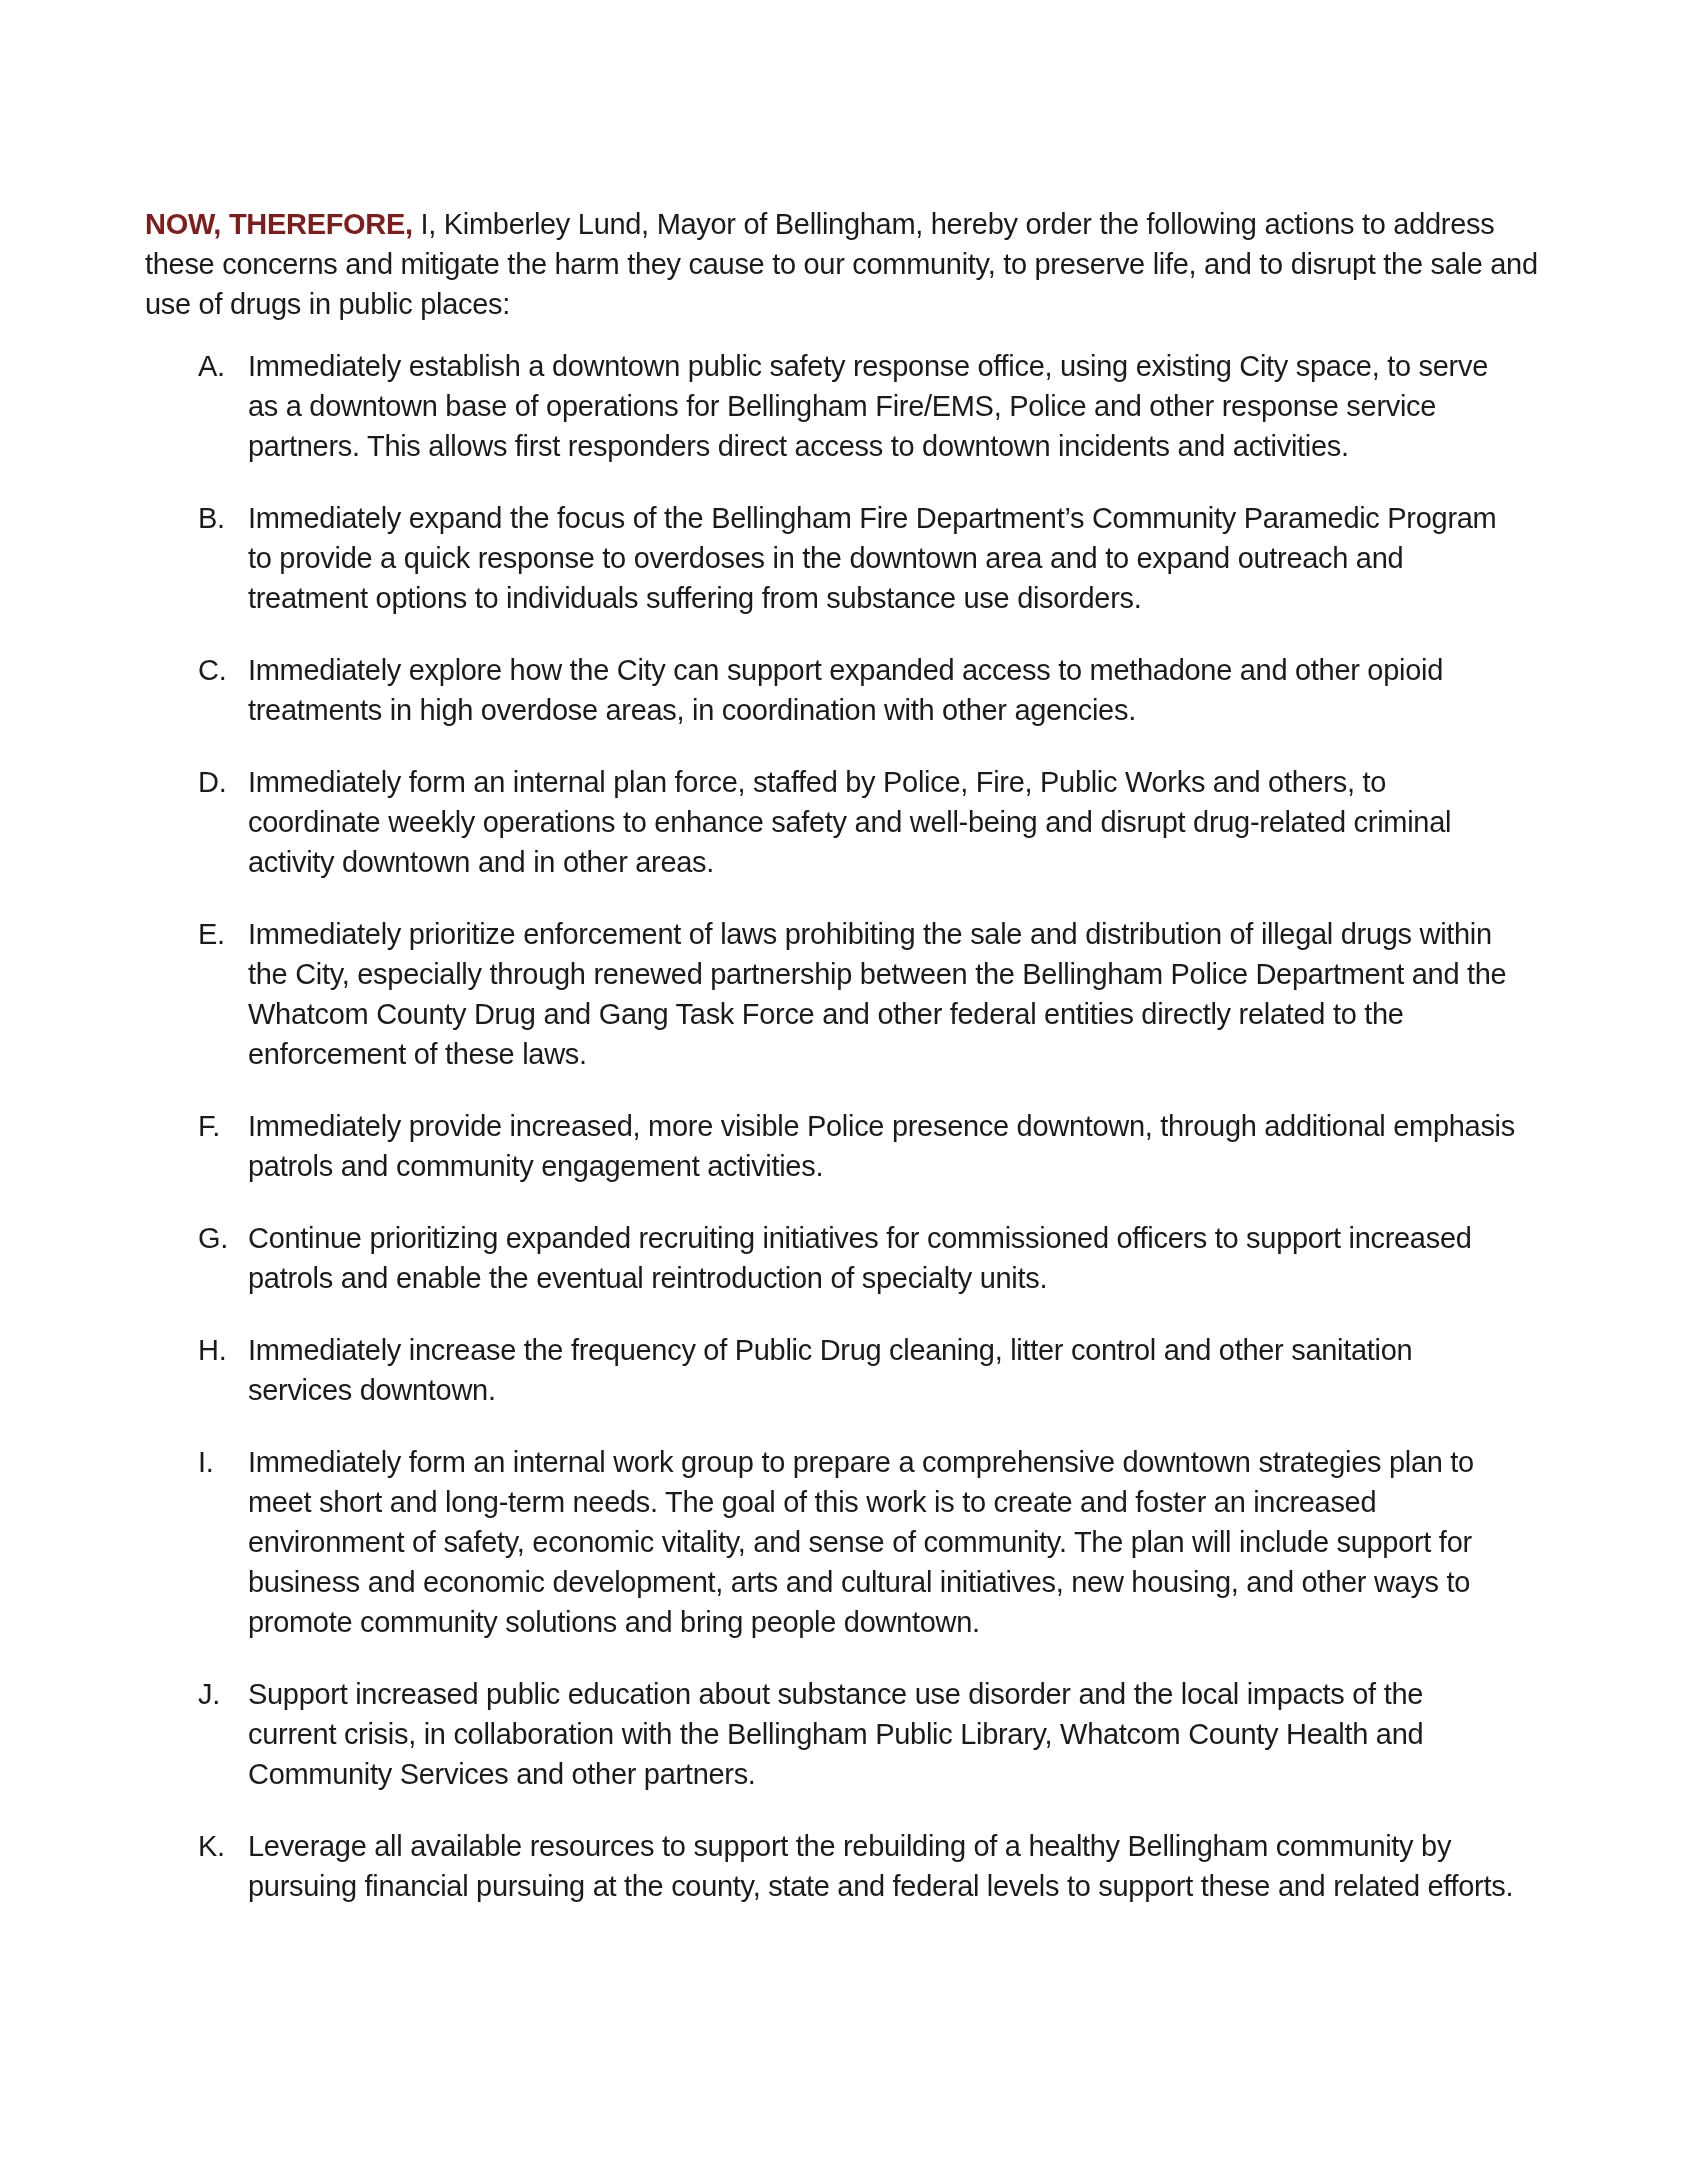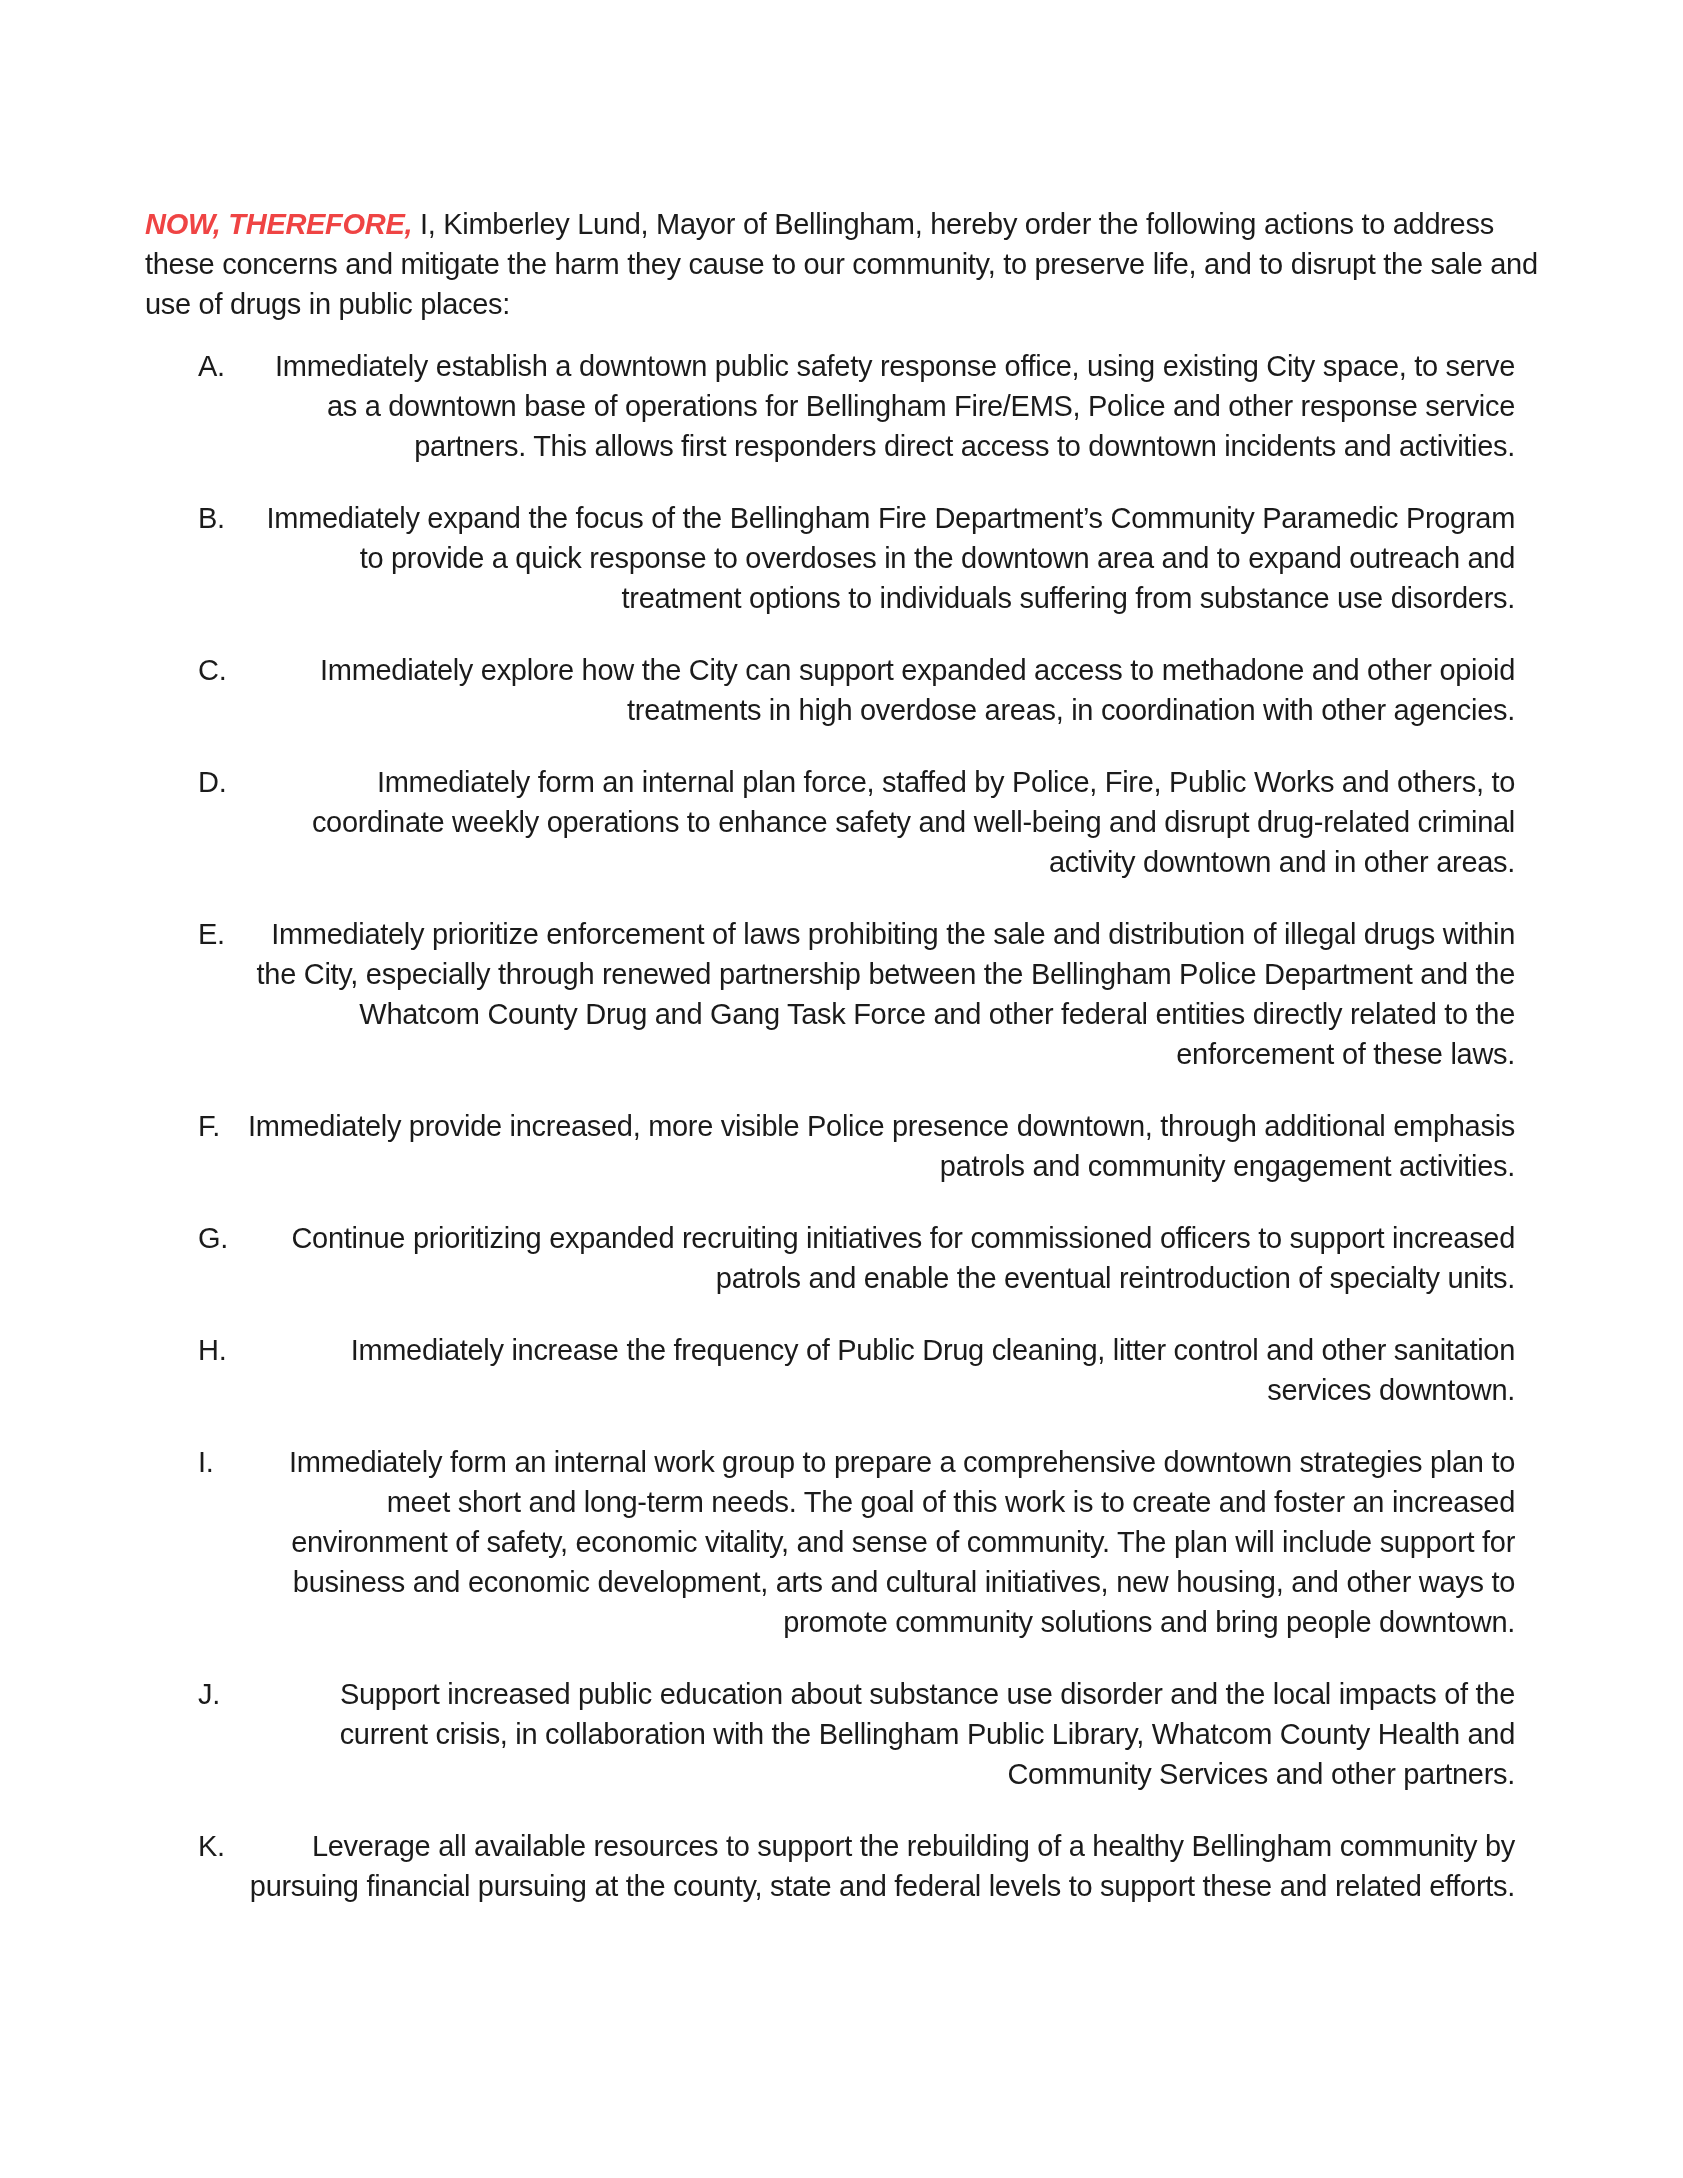--- a/index.html
+++ b/index.html
@@ -25,41 +25,39 @@
     letter-spacing: -0.3px;
     color: #1b1b1b;
     -webkit-font-smoothing: antialiased;
   }
   .intro {
     margin: 0 0 22px 0;
     text-align: left;
   }
   .intro .lead {
     font-weight: bold;
-    color: #ef4444;
-    font-style: italic;
+    color: #7f1d1d;
   }
   .order-list {
     margin: 0;
     padding: 0 0 0 53px;
     list-style: none;
   }
   .order-item {
     display: flex;
     align-items: flex-start;
     margin: 0 0 32px 0;
   }
   .order-item-label {
     flex: 0 0 50px;
     box-sizing: border-box;
   }
   .order-item-text {
     flex: 1 1 auto;
     max-width: 1267px;
-    text-align: right;
   }
 </style>
 </head>
 <body>
 
 <div class="page">
 
   <p class="intro"><span class="lead">NOW, THEREFORE,</span><span> I, Kimberley Lund, Mayor of Bellingham, hereby order the following actions to address these concerns and mitigate the harm they cause to our community, to preserve life, and to disrupt the sale and use of drugs in public places:</span></p>
 
   <ol class="order-list">

